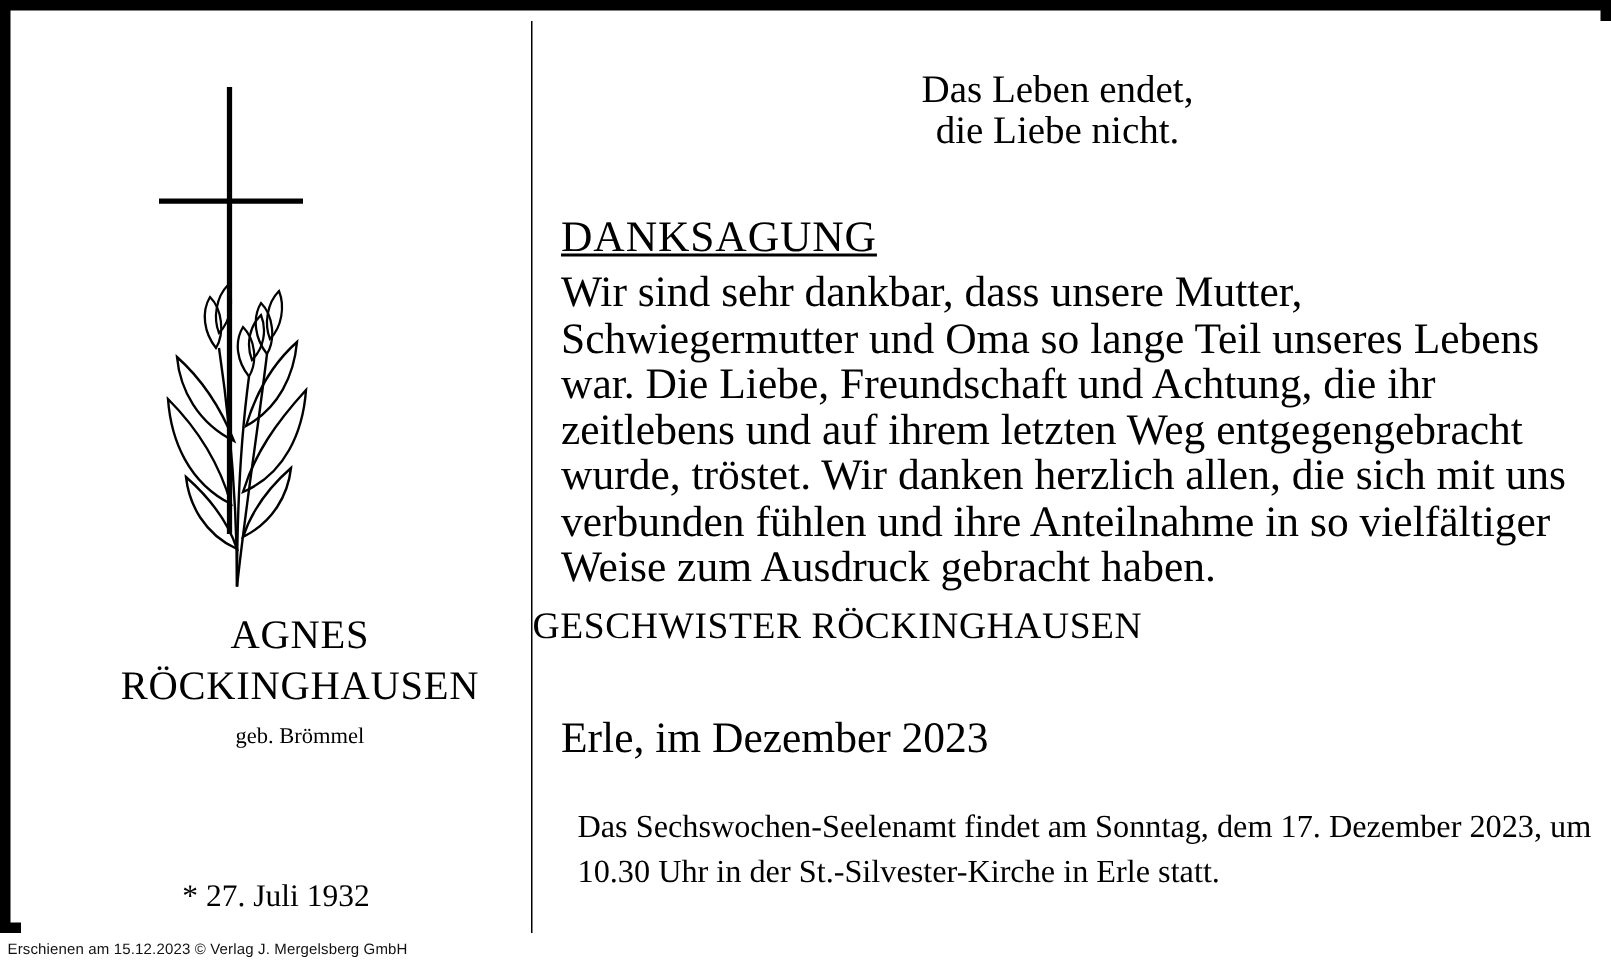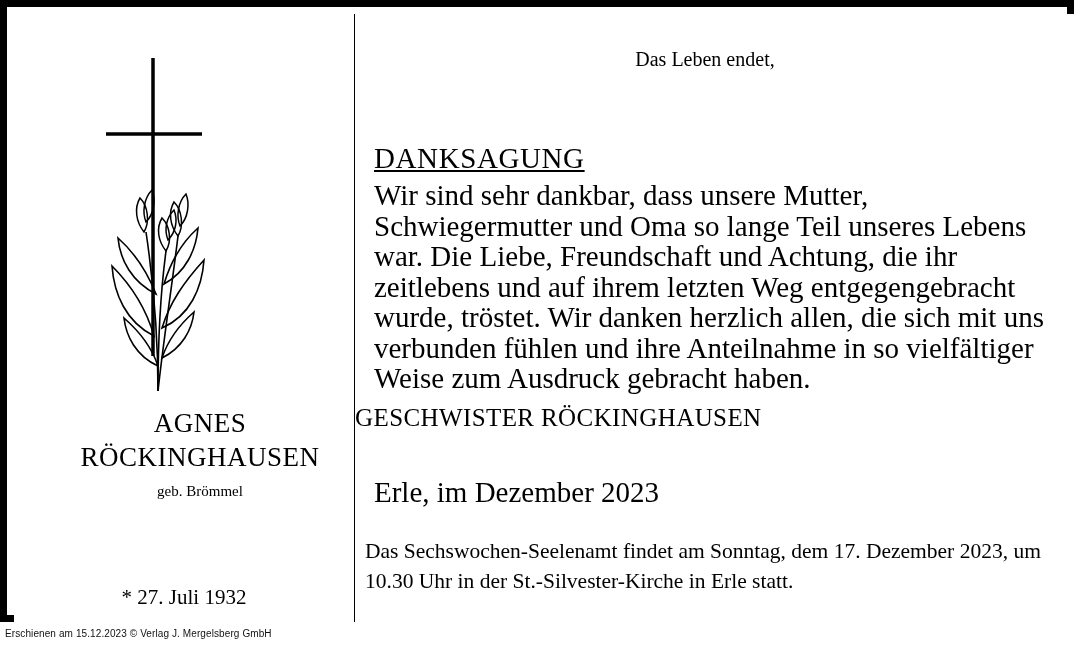--- a/index.html
+++ b/index.html
@@ -95,21 +95,21 @@
     top: 0;
     width: 719px;
     height: 608px;
   }
   .motto {
     position: absolute;
     left: 0;
     top: 32px;
     width: 700px;
     text-align: center;
-    font-size: 20px;
+    font-size: 26px;
     line-height: 27px;
   }
   .heading {
     position: absolute;
     left: 19px;
     top: 128px;
     font-size: 29px;
     letter-spacing: 0.6px;
     text-decoration: underline;
   }
@@ -131,21 +131,21 @@
     letter-spacing: 0.4px;
   }
   .place-date {
     position: absolute;
     left: 19px;
     top: 462px;
     font-size: 29px;
   }
   .service {
     position: absolute;
-    left: 10px;
+    left: 30px;
     top: 522px;
     width: 680px;
     font-size: 21.5px;
     line-height: 30px;
   }
   
   .footer {
     position: absolute;
     left: 5px;
     top: 628px;
@@ -202,20 +202,21 @@
       <div class="dates">
         <div class="date-line">* 27. Juli 1932</div>
       </div>
     </div>
 
     <div class="divider"></div>
 
     <div class="right-col">
       <div class="motto">
         <div>Das Leben endet,</div>
+        <div>die Liebe nicht.</div>
       </div>
 
       <div class="heading">DANKSAGUNG</div>
 
       <div class="body-text">Wir sind sehr dankbar, dass unsere Mutter, Schwiegermutter und Oma so lange Teil unseres Lebens war. Die Liebe, Freundschaft und Achtung, die ihr zeitlebens und auf ihrem letzten Weg entgegengebracht wurde, tröstet. Wir danken herzlich allen, die sich mit uns verbunden fühlen und ihre Anteilnahme in so vielfältiger Weise zum Ausdruck gebracht haben.</div>
 
       <div class="family">GESCHWISTER RÖCKINGHAUSEN</div>
 
       <div class="place-date">Erle, im Dezember 2023</div>
 

